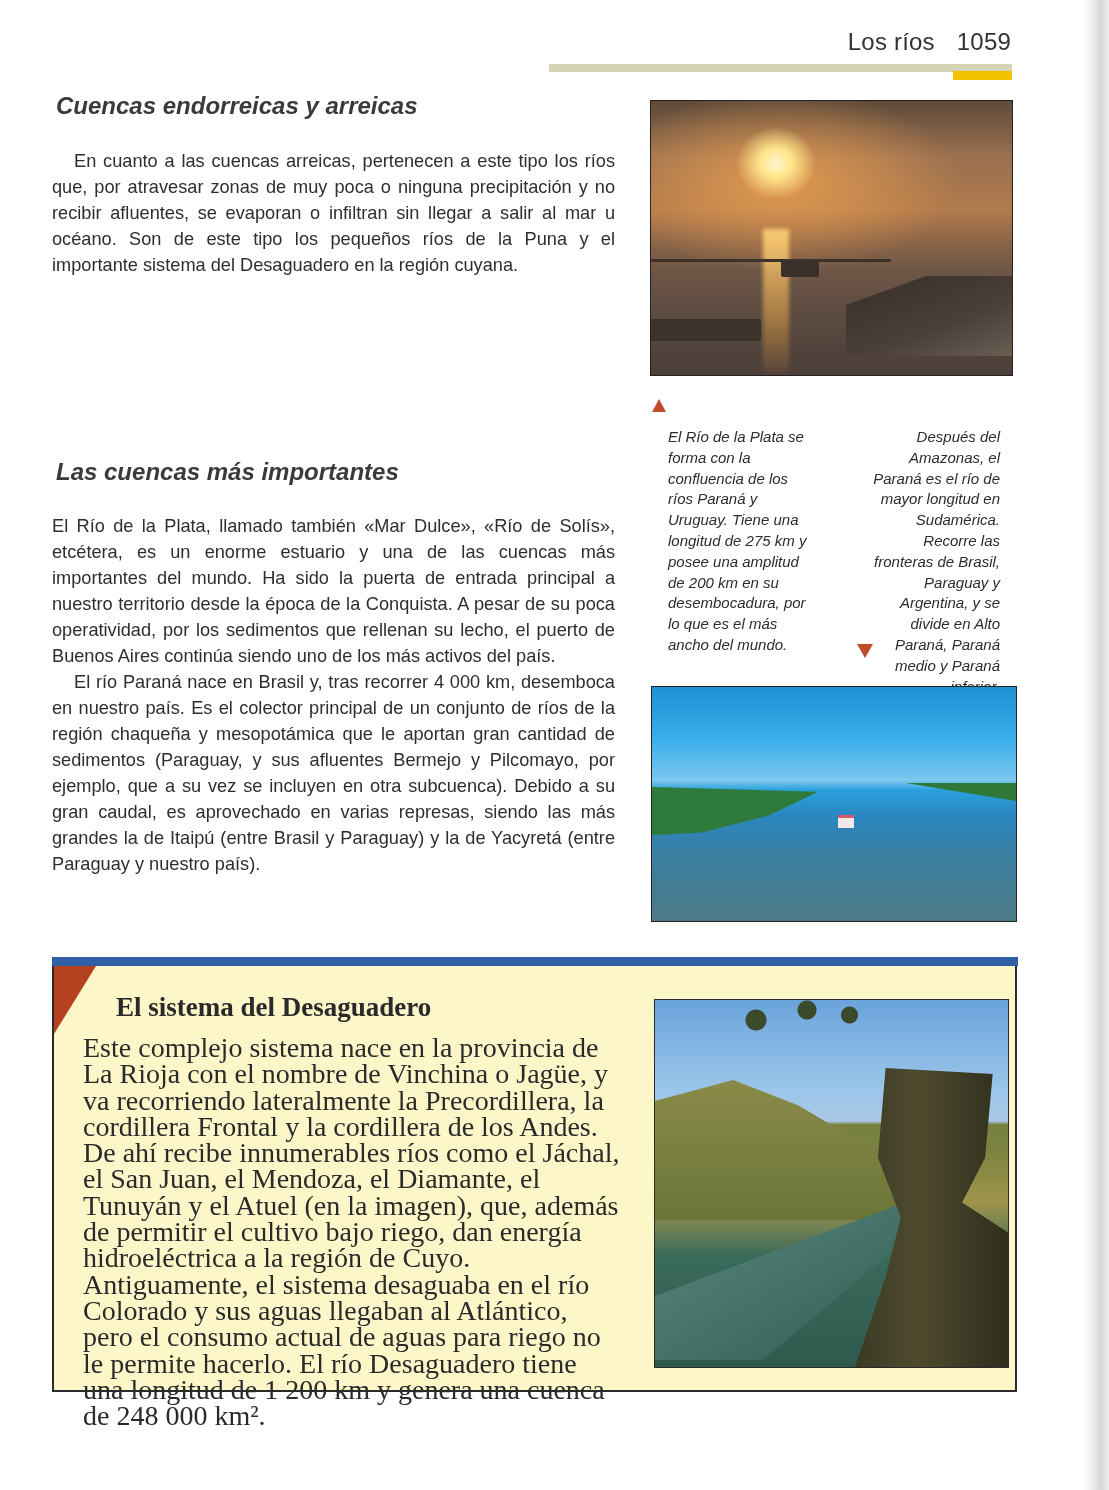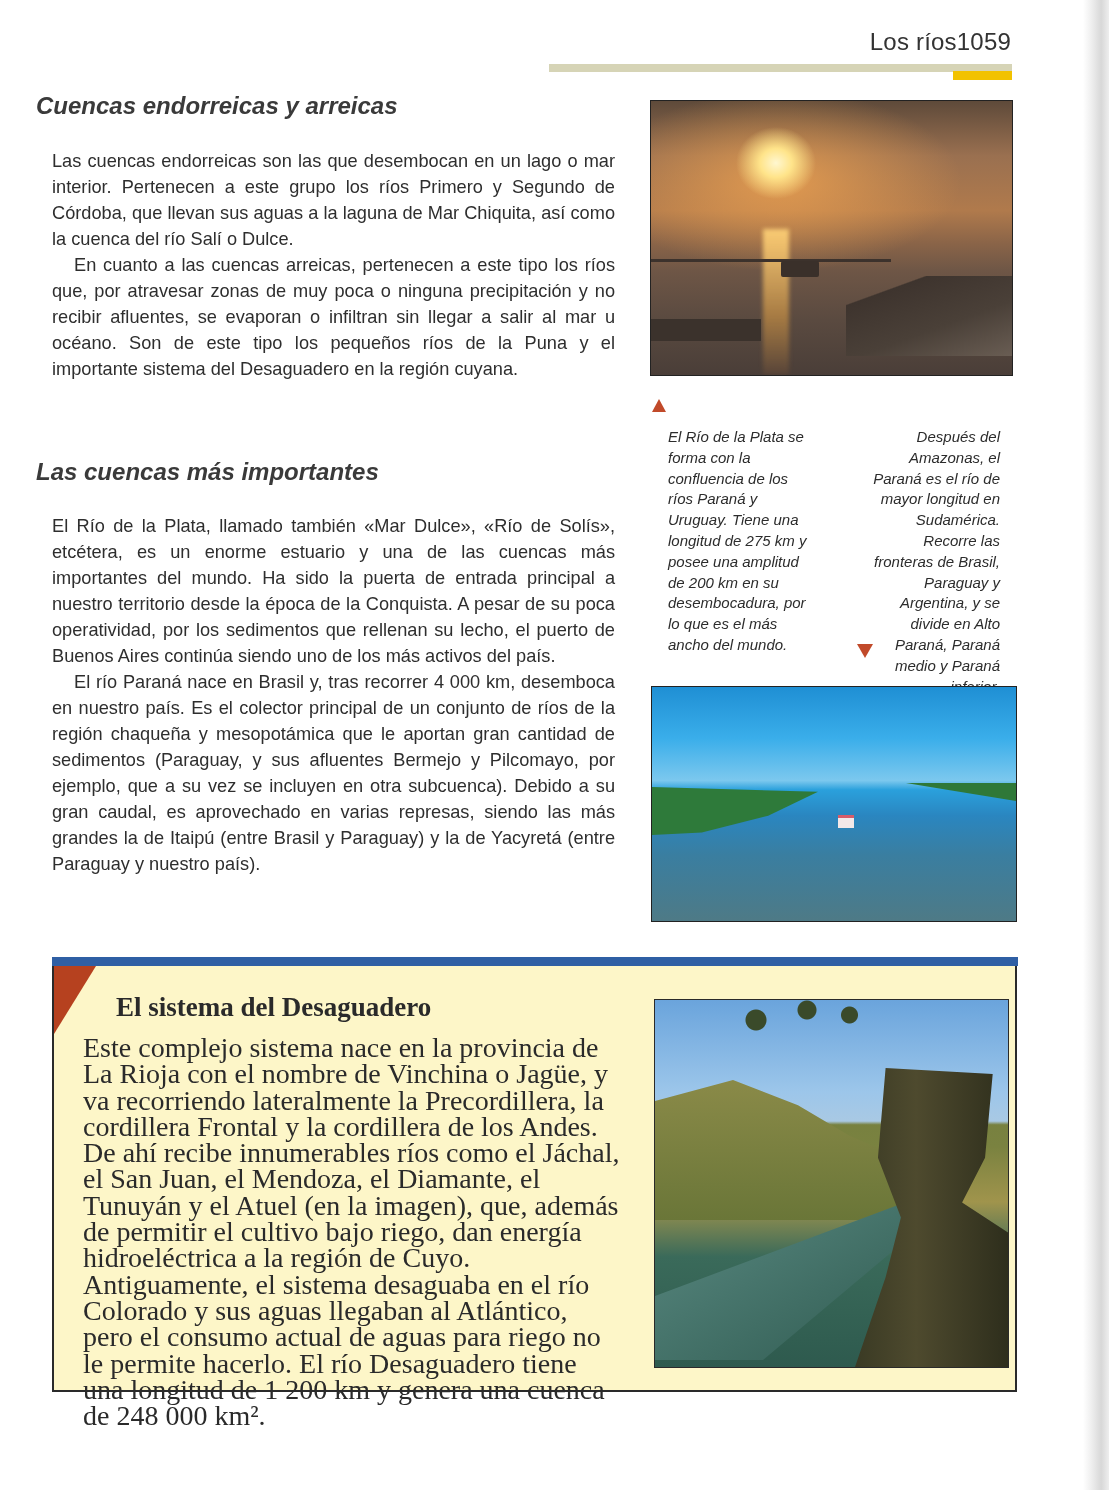--- a/index.html
+++ b/index.html
@@ -9,31 +9,31 @@
     font-family: "Liberation Sans", sans-serif; color: #2a2a2a;
   }
   .right-edge {
     position: absolute; top: 0; right: 0; width: 26px; height: 1490px;
     background: linear-gradient(to right, #ffffff 0%, #f0f0f0 30%, #d8d8d8 70%, #eeeeee 100%);
   }
   .header-title {
     position: absolute; top: 28px; right: 98px;
     font-size: 24px; color: #333; letter-spacing: 0.2px;
   }
-  .header-title .num { margin-left: 0; }
+  .header-title .num { margin-left: 22px; }
   .header-rule {
     position: absolute; top: 64px; left: 549px; width: 463px; height: 8px;
     background: #d6d4b6;
   }
   .header-accent {
     position: absolute; top: 71px; left: 953px; width: 59px; height: 9px;
     background: #f2c200;
   }
   h2.section {
-    position: absolute; left: 36px; margin: 0;
+    position: absolute; left: 56px; margin: 0;
     font-family: "Liberation Sans", sans-serif;
     font-weight: bold; font-style: italic; font-size: 24px; color: #3a3a3a;
   }
   .body-text {
     position: absolute; left: 52px; width: 563px;
     font-size: 18.2px; line-height: 26px; color: #2e2e2e;
     text-align: justify;
   }
   .body-text p { margin: 0; }
   .body-text p.indent { text-indent: 22px; }
@@ -148,21 +148,20 @@
 <div class="right-edge"></div>
 
 <div class="header-title">
   <span>Los ríos</span><span class="num">1059</span>
 </div>
 <div class="header-rule"></div>
 <div class="header-accent"></div>
 
 <h2 class="section" style="top:92px;">Cuencas endorreicas y arreicas</h2>
 <div class="body-text" style="top:148px;">
-  <p>Las cuencas endorreicas son las que desembocan en un lago o mar interior. Pertenecen a este grupo los ríos Primero y Segundo de Córdoba, que llevan sus aguas a la laguna de Mar Chiquita, así como la cuenca del río Salí o Dulce.</p>
   <p class="indent">En cuanto a las cuencas arreicas, pertenecen a este tipo los ríos que, por atravesar zonas de muy poca o ninguna precipitación y no recibir afluentes, se evaporan o infiltran sin llegar a salir al mar u océano. Son de este tipo los pequeños ríos de la Puna y el importante sistema del Desaguadero en la región cuyana.</p>
 </div>
 
 <h2 class="section" style="top:458px;">Las cuencas más importantes</h2>
 <div class="body-text" style="top:513px;">
   <p>El Río de la Plata, llamado también «Mar Dulce», «Río de Solís», etcétera, es un enorme estuario y una de las cuencas más importantes del mundo. Ha sido la puerta de entrada principal a nuestro territorio desde la época de la Conquista. A pesar de su poca operatividad, por los sedimentos que rellenan su lecho, el puerto de Buenos Aires continúa siendo uno de los más activos del país.</p>
   <p class="indent">El río Paraná nace en Brasil y, tras recorrer 4 000 km, desemboca en nuestro país. Es el colector principal de un conjunto de ríos de la región chaqueña y mesopotámica que le aportan gran cantidad de sedimentos (Paraguay, y sus afluentes Bermejo y Pilcomayo, por ejemplo, que a su vez se incluyen en otra subcuenca). Debido a su gran caudal, es aprovechado en varias represas, siendo las más grandes la de Itaipú (entre Brasil y Paraguay) y la de Yacyretá (entre Paraguay y nuestro país).</p>
 </div>
 
 <div class="photo photo-sunset">

